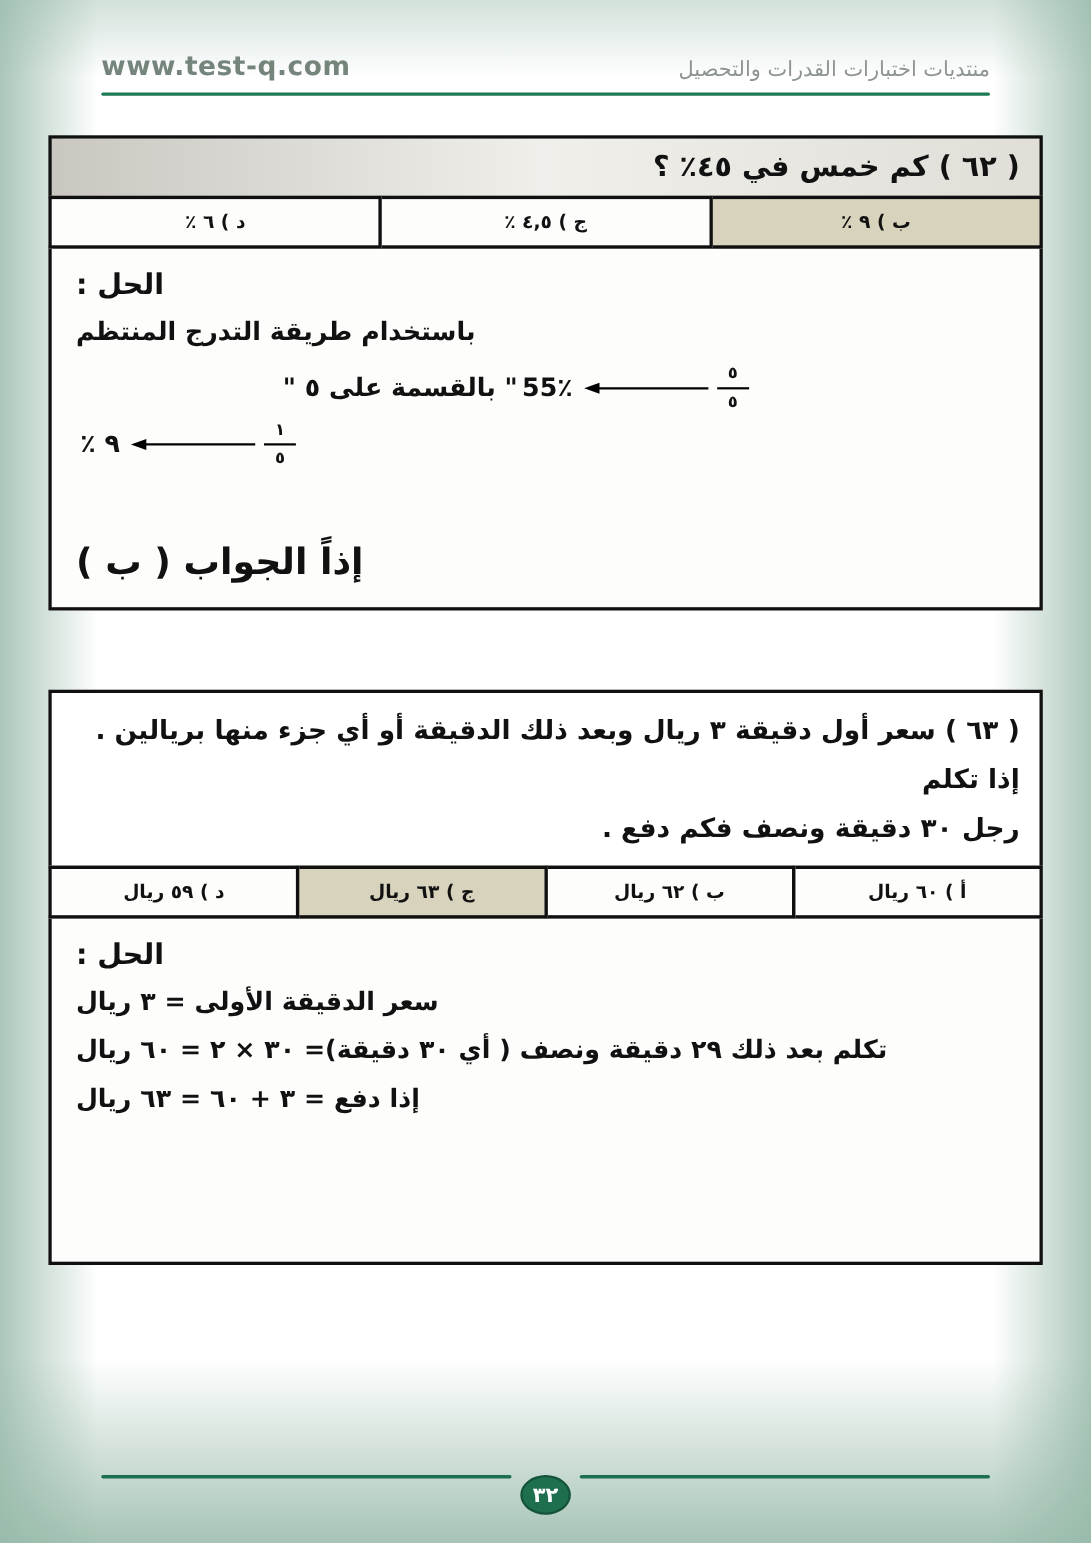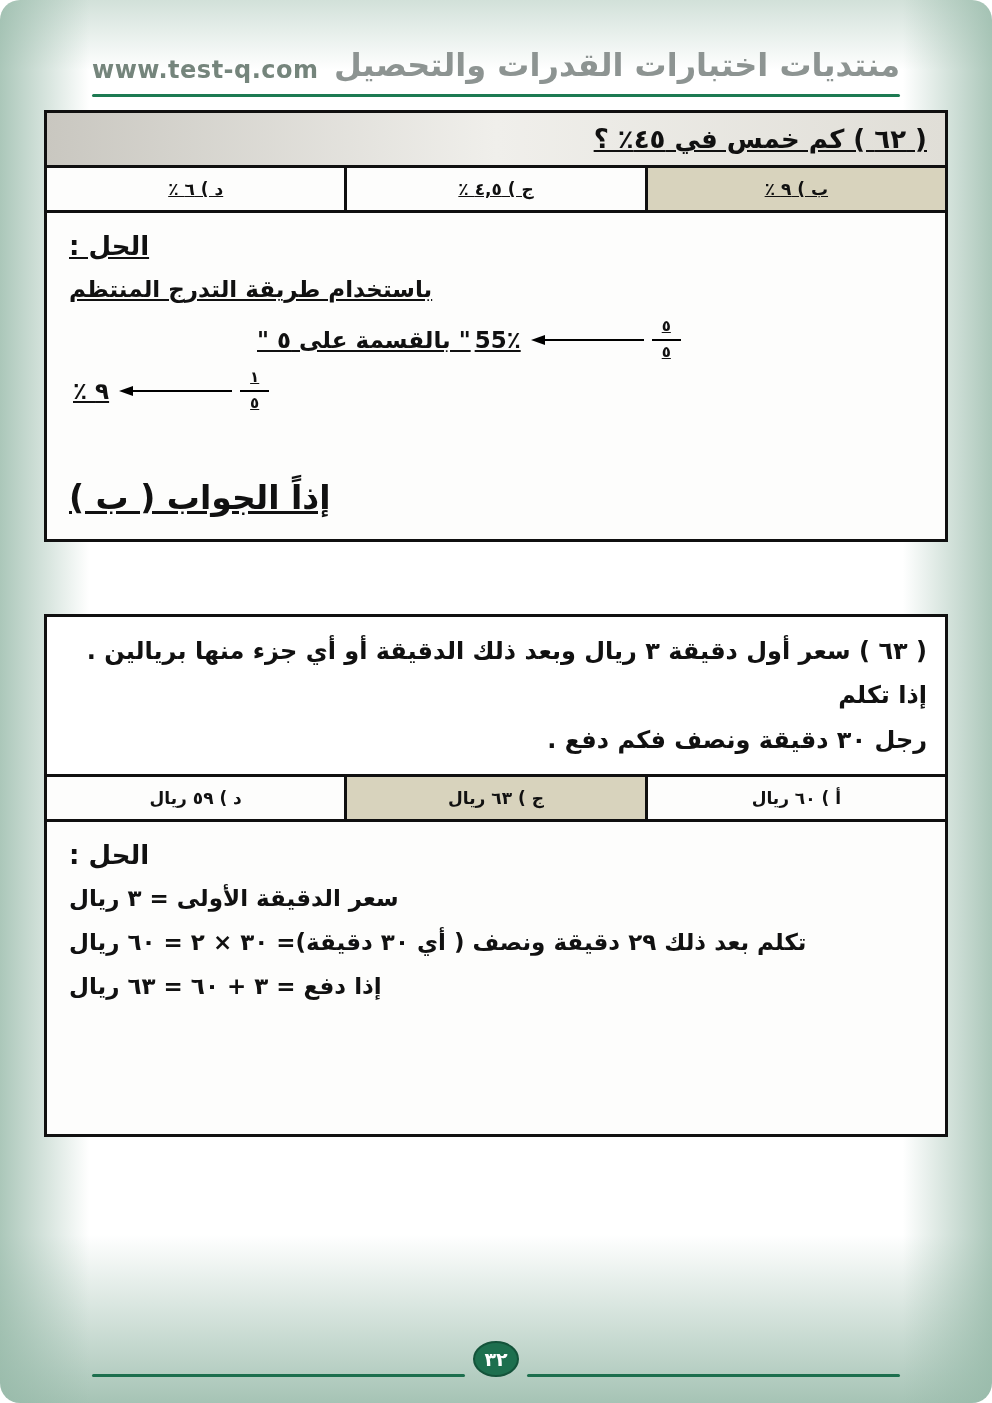--- a/index.html
+++ b/index.html
@@ -7,33 +7,32 @@
   .page {
     position:relative;
     width:992px; height:1403px;
     margin:0 auto;
     overflow:hidden;
     background:
       linear-gradient(to right, rgba(150,185,168,.8) 0%, rgba(255,255,255,0) 9%, rgba(255,255,255,0) 91%, rgba(150,185,168,.8) 100%),
       linear-gradient(to bottom, rgba(165,195,180,.5) 0%, rgba(255,255,255,0) 5%, rgba(255,255,255,0) 88%, rgba(150,185,168,.85) 100%),
       #ffffff;
     color:#111;
-    border-radius:20px;
   }
 
   
   .header { display:flex; justify-content:space-between; align-items:flex-end; padding:46px 92px 0; }
   .site-url { font-weight:bold; font-size:24px; color:#75857c; letter-spacing:.5px; }
-  .site-title { font-weight:bold; font-size:32px; color:#8d9492; direction:rtl;
+  .site-title { font-weight:normal; font-size:19px; color:#8d9492; direction:rtl;
                 text-shadow:0 1px 0 rgba(255,255,255,.9); }
   .header-rule { margin:10px 92px 0; height:3px; background:#1d7a52; border-radius:2px; }
 
   
   .qbox { margin:0 44px; direction:rtl; }
-  .q62 { margin-top:13px;text-decoration:underline; }
+  .q62 { margin-top:36px; }
   .q63 { margin-top:72px; }
 
   .q-title {
     border:3px solid #101010; min-height:58px;
     display:flex; align-items:center; padding:6px 18px;
     font-weight:bold; font-size:26px;
   }
   .q62 .q-title { background:linear-gradient(90deg,#c9c7c0 0%, #f0efeb 50%, #e0ded7 100%); }
 
   .q-title-multi {
@@ -66,21 +65,21 @@
   .fraction { display:inline-flex; flex-direction:column; align-items:center;
               font-size:15px; line-height:1.3; }
   .fraction .num { padding:0 10px 2px; border-bottom:2px solid #000; }
   .fraction .den { padding-top:2px; }
   .arrow { margin:0 6px; display:flex; align-items:center; }
   .work .result { font-size:23px; margin:0 4px; white-space:nowrap; }
   .work .note { margin-right:auto; margin-left:188px; font-size:23px; white-space:nowrap; }
 
   
   .footer { position:absolute; left:92px; right:92px; bottom:26px;
-            display:flex; align-items:flex-end; }
+            display:flex; align-items:flex-start; }
   .footer-line { flex:1; height:3px; background:#1d6f4e; border-radius:2px; }
   .page-num {
     width:46px; height:36px; border-radius:50%;
     background:#1d6f4e; border:2px solid #14533a; color:#fff;
     display:flex; align-items:center; justify-content:center;
     font-weight:bold; font-size:19px; margin:0 8px;
   }
 </style>
 </head>
 <body>
@@ -150,20 +149,23 @@
   <div class="qbox q63">
     <div class="q-title-multi">
       <div>( ٦٣ ) سعر أول دقيقة ٣ ريال وبعد ذلك الدقيقة أو أي جزء منها بريالين . إذا تكلم</div>
       <div>رجل ٣٠ دقيقة ونصف فكم دفع .</div>
     </div>
 
     <div class="options">
       <div class="opt">
         <span>أ ) ٦٠ ريال</span>
       </div>
+      <div class="opt">
+        <span>ب ) ٦٢ ريال</span>
+      </div>
       <div class="opt hl">
         <span>ج ) ٦٣ ريال</span>
       </div>
       <div class="opt">
         <span>د ) ٥٩ ريال</span>
       </div>
     </div>
 
     <div class="sol">
       <div class="sol-heading">الحل :</div>

